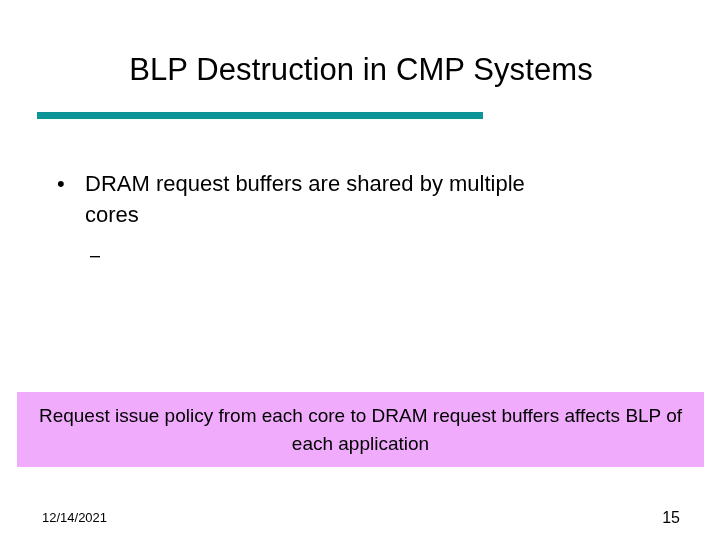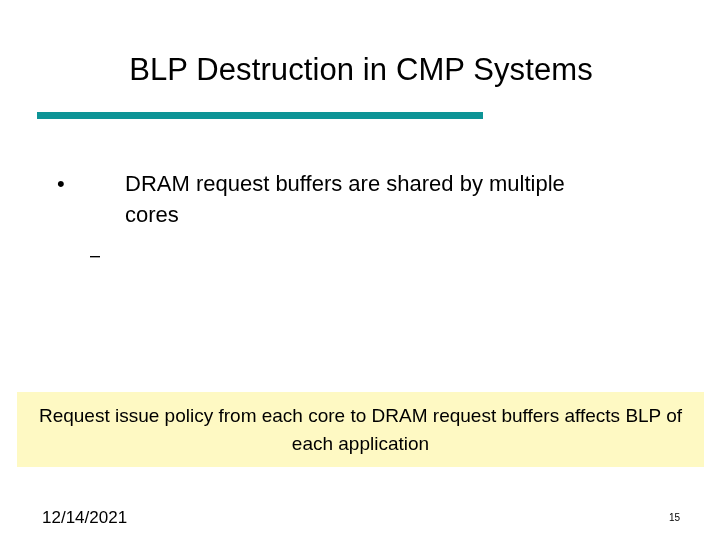--- a/index.html
+++ b/index.html
@@ -67,21 +67,20 @@
   .bullet-l1 .marker {
     position: absolute;
     left: 57px;
     top: 0;
     font-size: 22px;
     line-height: 31px;
   }
   .bullet-l1 .text {
     display: block;
     max-width: 470px;
-    margin-left: 40px;
   }
 
   .sub-list {
     margin-top: 12px;
   }
 
   .bullet-l2 {
     position: relative;
     padding: 0 0 0 118px;
     font-size: 18px;
@@ -101,21 +100,21 @@
     max-width: 520px;
   }
 
   
   .callout {
     position: absolute;
     left: 17px;
     top: 392px;
     width: 687px;
     height: 75px;
-    background: #fef9c3;
+    background: #f0abfc;
     box-sizing: border-box;
     display: flex;
     align-items: center;
     justify-content: center;
   }
   .callout .callout-text {
     display: block;
     width: 100%;
     text-align: center;
     font-size: 19px;
@@ -123,29 +122,29 @@
     color: #000000;
     padding: 0 6px;
     box-sizing: border-box;
   }
 
   
   .footer-date {
     position: absolute;
     left: 42px;
     top: 510px;
-    font-size: 17px;
+    font-size: 13px;
     line-height: 16px;
     color: #000000;
   }
   .footer-pagenum {
     position: absolute;
     right: 40px;
     top: 510px;
-    font-size: 10px;
+    font-size: 16px;
     line-height: 16px;
     color: #000000;
     text-align: center;
   }
 </style>
 </head>
 <body>
 
 <div class="slide">
 

